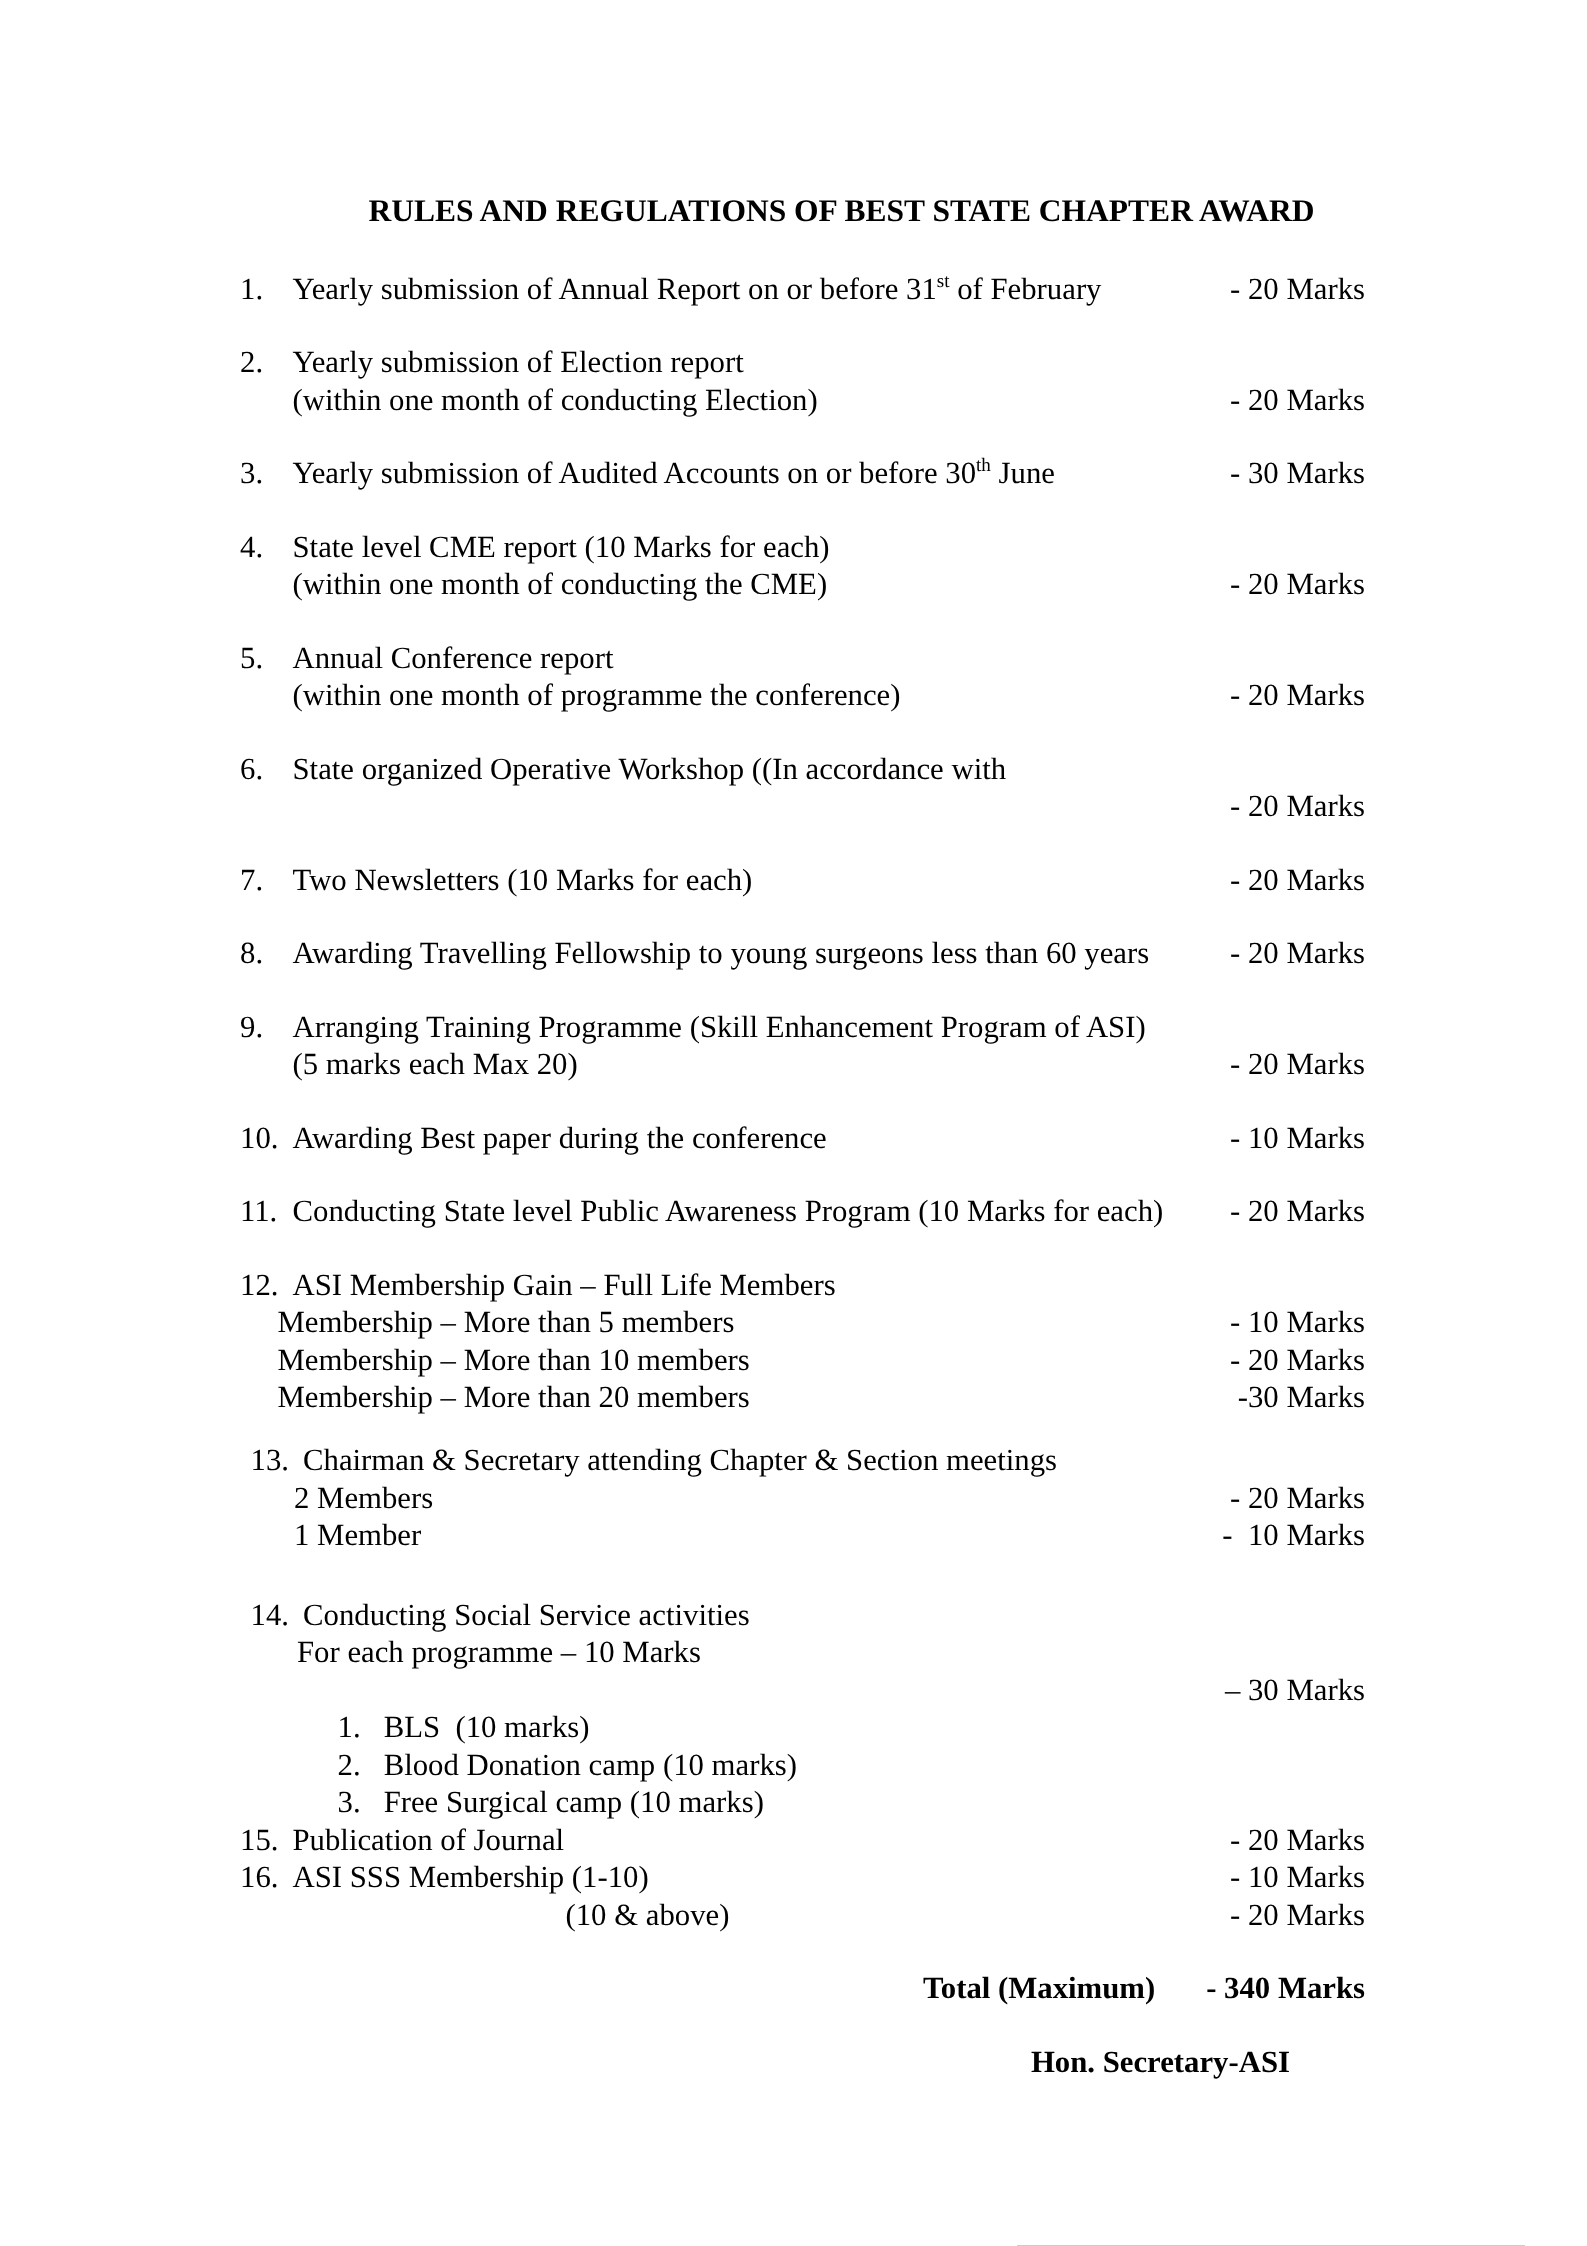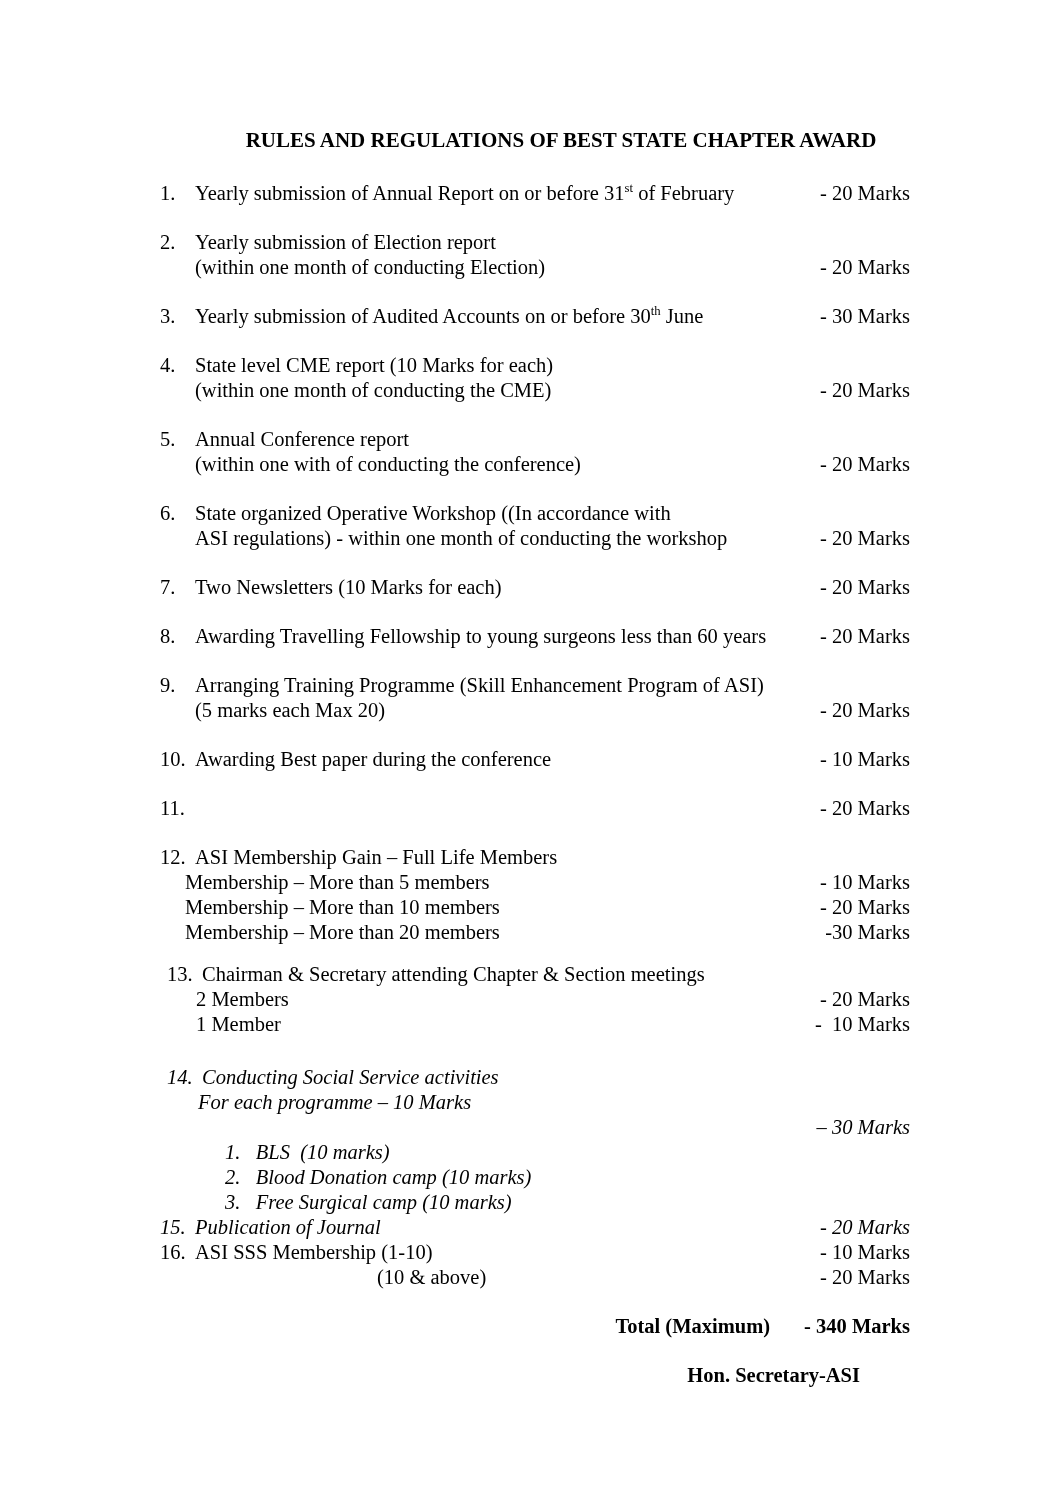--- a/index.html
+++ b/index.html
@@ -26,21 +26,21 @@
     line-height: 26px;
     text-align: center;
     text-indent: 52px;
     padding-top: 127px;
     margin-bottom: 28px;
     white-space: nowrap;
   }
   .item { margin-bottom: 24px; }
   .item.mb17 { margin-bottom: 17px; }
   .item.mb28 { margin-bottom: 28px; }
-  .item.mb0  { margin-bottom: 0; font-style: italic; }
+  .item.mb0  { margin-bottom: 0; }
   .item.shift7 { margin-left: 7px; }
   .line { display: flex; line-height: 25px; }
   .num  { width: 35px; flex: none; white-space: pre; }
   .text { white-space: pre; }
   .marks { margin-left: auto; white-space: pre; text-align: right; flex: none; }
   .cont     { padding-left: 35px; }
   .cont-12  { padding-left: 25px; }
   .cont-13  { padding-left: 29px; }
   .cont-14a { padding-left: 31px; flex-direction: column; }
   .cont-14b { padding-left: 58px; }
@@ -107,32 +107,31 @@
         <span class="marks">- 20 Marks</span>
       </div>
     </div>
 
     <div class="item">
       <div class="line">
         <span class="num">5.</span>
         <span class="text">Annual Conference report</span>
       </div>
       <div class="line cont">
-        <span class="text">(within one with of conducting the conference)</span>
+        <span class="text">(within one month of programme the conference)</span>
         <span class="marks">- 20 Marks</span>
       </div>
     </div>
 
     <div class="item">
       <div class="line">
         <span class="num">6.</span>
         <span class="text">State organized Operative Workshop ((In accordance with</span>
       </div>
       <div class="line cont">
-        <span class="text">ASI regulations) - within one month of conducting the workshop</span>
         <span class="marks">- 20 Marks</span>
       </div>
     </div>
 
     <div class="item">
       <div class="line">
         <span class="num">7.</span>
         <span class="text">Two Newsletters (10 Marks for each)</span>
         <span class="marks">- 20 Marks</span>
       </div>
@@ -161,20 +160,21 @@
       <div class="line">
         <span class="num">10.</span>
         <span class="text">Awarding Best paper during the conference</span>
         <span class="marks">- 10 Marks</span>
       </div>
     </div>
 
     <div class="item">
       <div class="line">
         <span class="num">11.</span>
+        <span class="text">Conducting State level Public Awareness Program (10 Marks for each)</span>
         <span class="marks">- 20 Marks</span>
       </div>
     </div>
 
     <div class="item mb17">
       <div class="line">
         <span class="num">12.</span>
         <span class="text">ASI Membership Gain – Full Life Members</span>
       </div>
       <div class="line cont-12">

